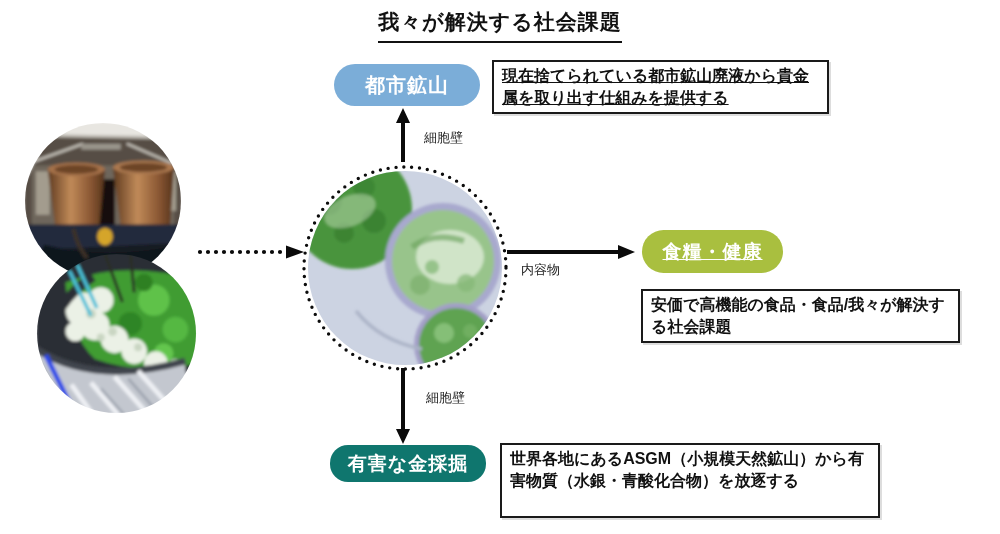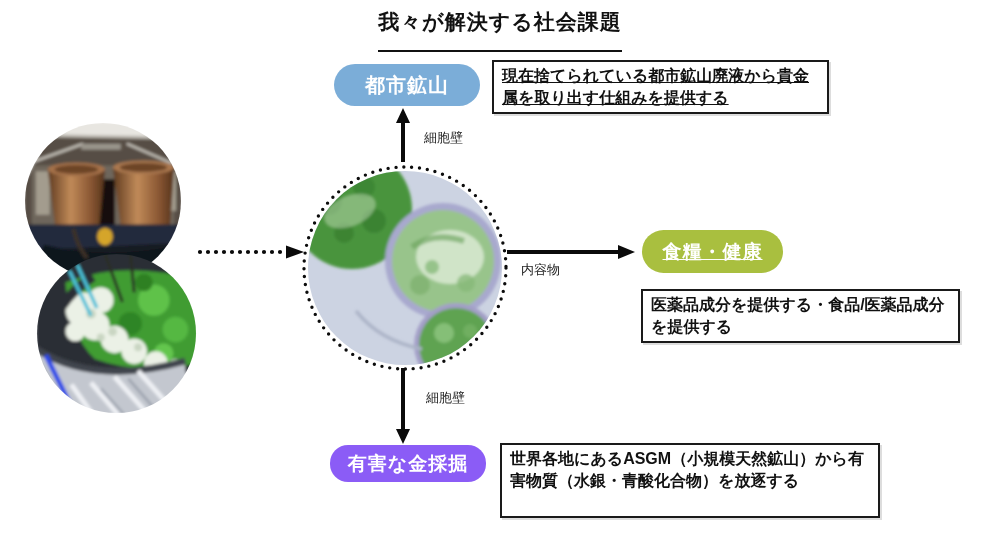--- a/index.html
+++ b/index.html
@@ -5,21 +5,21 @@
   html,body{margin:0;padding:0;background:#fff;}
   #stage{
     position:relative;width:1000px;height:534px;background:#ffffff;overflow:hidden;
     font-family:"Liberation Sans","DejaVu Sans",sans-serif;color:#111;
   }
   .abs{position:absolute;}
   #title{
     top:8px;left:0;width:1000px;text-align:center;
     font-size:21px;font-weight:bold;letter-spacing:1px;
   }
-  #title span{border-bottom:2.5px solid #111;padding-bottom:17px;}
+  #title span{border-bottom:2.5px solid #111;padding-bottom:8px;}
   .pill{
     display:flex;align-items:center;justify-content:center;
     color:#fff;font-weight:bold;text-align:left;letter-spacing:1px;
   }
   #pill-urban{left:334px;top:64px;width:146px;height:42px;border-radius:21px;font-size:20px;}
   #pill-food{left:642px;top:230px;width:141px;height:43px;border-radius:22px;font-size:19px;text-decoration:underline;}
   #pill-gold{left:330px;top:445px;width:156px;height:37px;border-radius:18px;font-size:19px;}
   .descbox{
     background:#fff;border:2px solid #1a1a1a;
     font-size:16px;font-weight:bold;line-height:1.38;
@@ -202,19 +202,19 @@
   <div id="lbl-right" class="abs edge-label">内容物</div>
 
   <svg class="abs" style="left:395px;top:368px;" width="16" height="76" viewBox="0 0 16 76" aria-hidden="true">
     <line x1="8" y1="0" x2="8" y2="63" stroke="#0a0a0a" stroke-width="4"></line>
     <polygon points="8,76 1,61 15,61" fill="#0a0a0a"></polygon>
   </svg>
   <div id="lbl-bottom" class="abs edge-label">細胞壁</div>
 
   <div id="pill-urban" class="abs pill" style="background-color: rgb(123, 173, 216);">都市鉱山</div>
   <div id="pill-food" class="abs pill" style="background-color: rgb(169, 191, 63);">食糧・健康</div>
-  <div id="pill-gold" class="abs pill" style="background-color: #8b5cf6;">有害な金採掘</div>
+  <div id="pill-gold" class="abs pill" style="background-color: #0f766e;">有害な金採掘</div>
 
   <div id="desc-urban" class="abs descbox">現在捨てられている都市鉱山廃液から貴金属を取り出す仕組みを提供する</div>
-  <div id="desc-food" class="abs descbox">医薬品成分を提供する・食品/医薬品成分を提供する</div>
+  <div id="desc-food" class="abs descbox">安価で高機能の食品・食品/我々が解決する社会課題</div>
   <div id="desc-gold" class="abs descbox">世界各地にあるASGM（小規模天然鉱山）から有害物質（水銀・青酸化合物）を放逐する</div>
 
 </div>
 
 </body></html>

